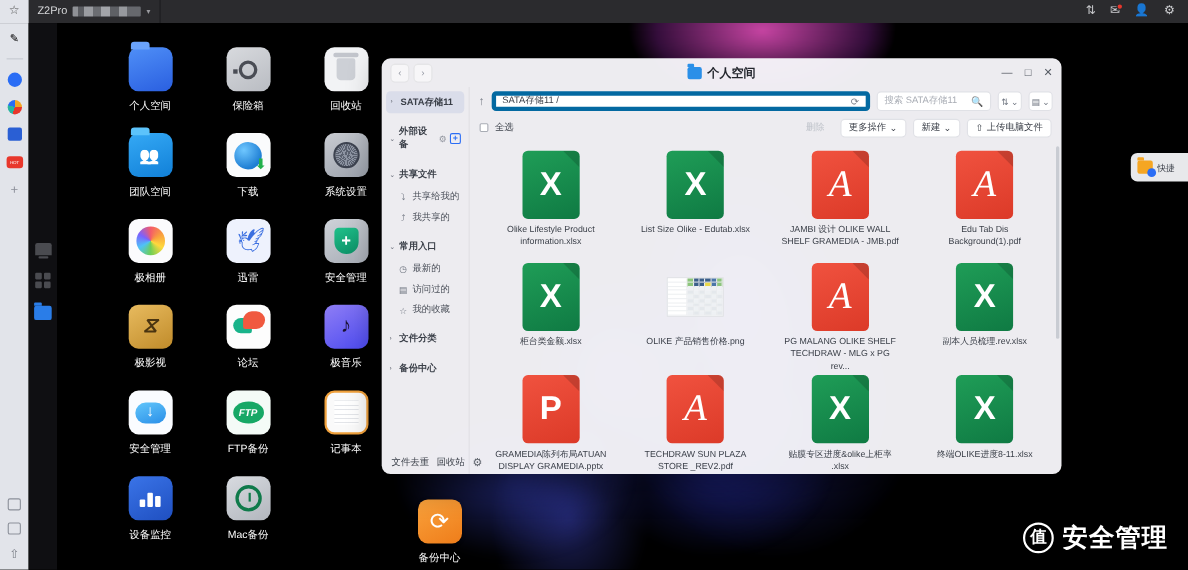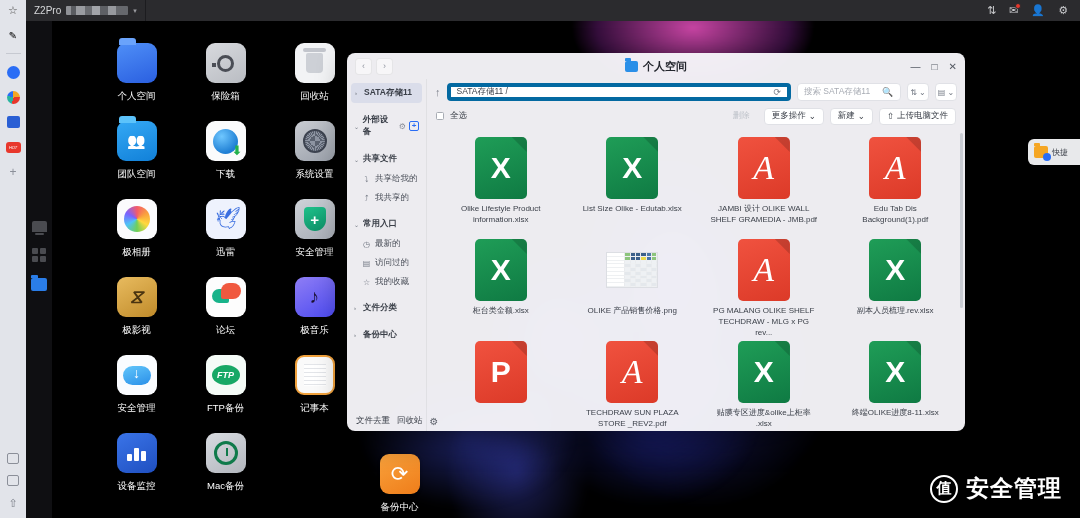--- a/index.html
+++ b/index.html
@@ -785,20 +785,21 @@
             <div class="file-ico">
               <div class="doc-shape xls">X</div>
             </div>
             <div class="file-name">副本人员梳理.rev.xlsx</div>
           </div>
 
           <div class="file-cell">
             <div class="file-ico">
               <div class="doc-shape ppt">P</div>
             </div>
+            <div class="file-name">GRAMEDIA陈列布局ATUAN DISPLAY GRAMEDIA.pptx</div>
           </div>
 
           <div class="file-cell">
             <div class="file-ico">
               <div class="doc-shape pdf">
                   <span class="pdf-glyph">A</span>
                 </div>
             </div>
             <div class="file-name">TECHDRAW SUN PLAZA STORE _REV2.pdf</div>
           </div>

